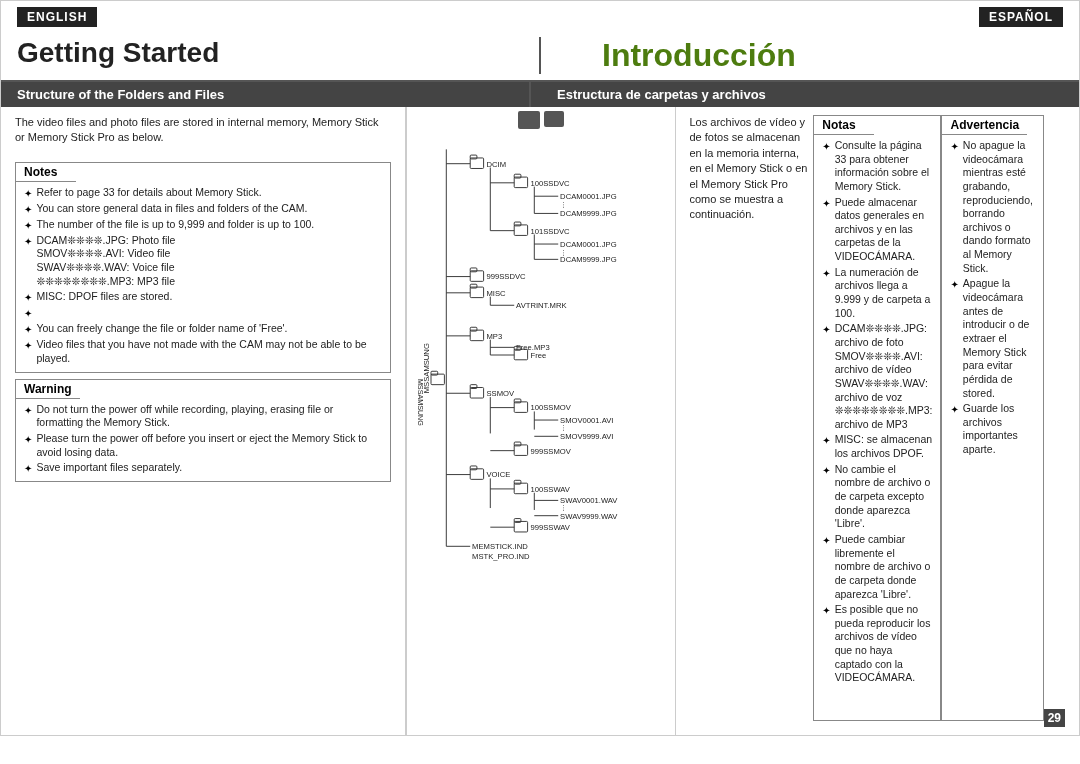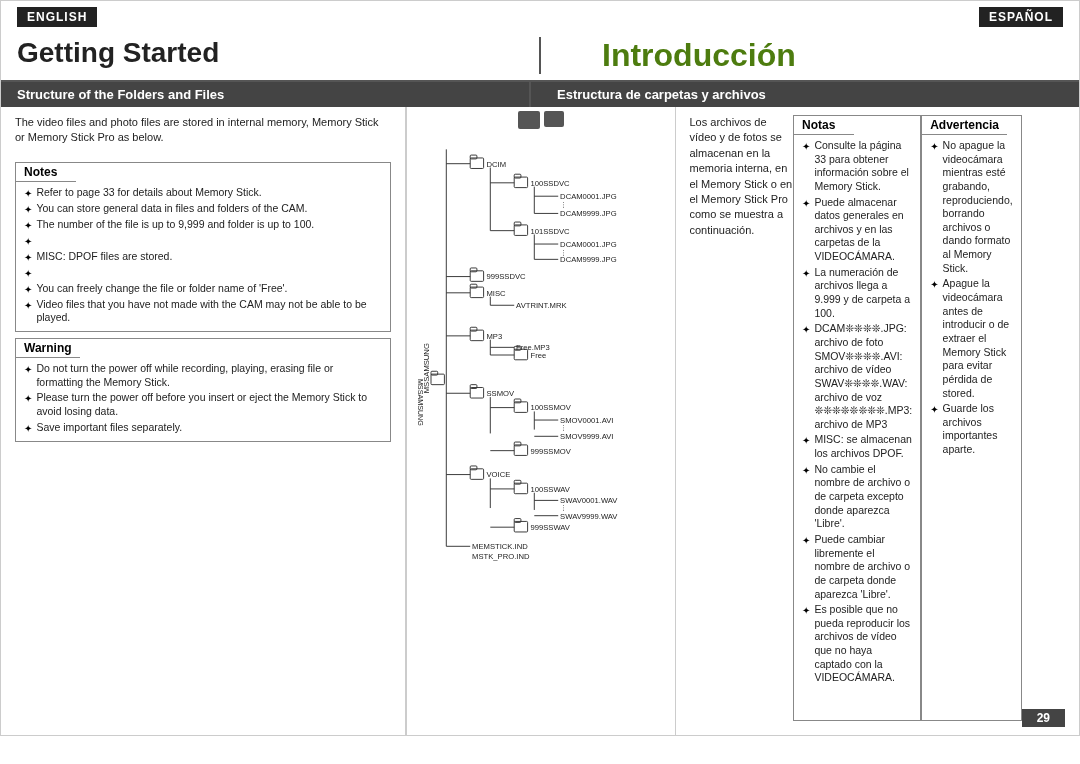--- a/index.html
+++ b/index.html
@@ -175,21 +175,21 @@
     
     .file-tree {
       width: 258px;
       height: 440px;
     }
     .page-num-box {
       background: #444;
       color: #fff;
       font-weight: bold;
       font-size: 12px;
-      padding: 2px 15px;
+      padding: 2px 4px;
     }
 
     
     .main-content {
       display: flex;
       flex: 1;
       overflow: hidden;
     }
   </style>
 </head>
@@ -229,20 +229,21 @@
           <div class="box-item">
               <span class="box-bullet">✦</span>
               <span class="box-text">You can store general data in files and folders of the CAM.</span>
             </div>
           <div class="box-item">
               <span class="box-bullet">✦</span>
               <span class="box-text">The number of the file is up to 9,999 and folder is up to 100.</span>
             </div>
           <div class="box-item">
               <span class="box-bullet">✦</span>
+              <span class="box-text">DCAM❊❊❊❊.JPG: Photo file<br>SMOV❊❊❊❊.AVI: Video file<br>SWAV❊❊❊❊.WAV: Voice file<br>❊❊❊❊❊❊❊❊.MP3: MP3 file</span>
             </div>
           <div class="box-item">
               <span class="box-bullet">✦</span>
               <span class="box-text">MISC: DPOF files are stored.</span>
             </div>
           <div class="box-item">
               <span class="box-bullet">✦</span>
             </div>
           <div class="box-item">
               <span class="box-bullet">✦</span>

